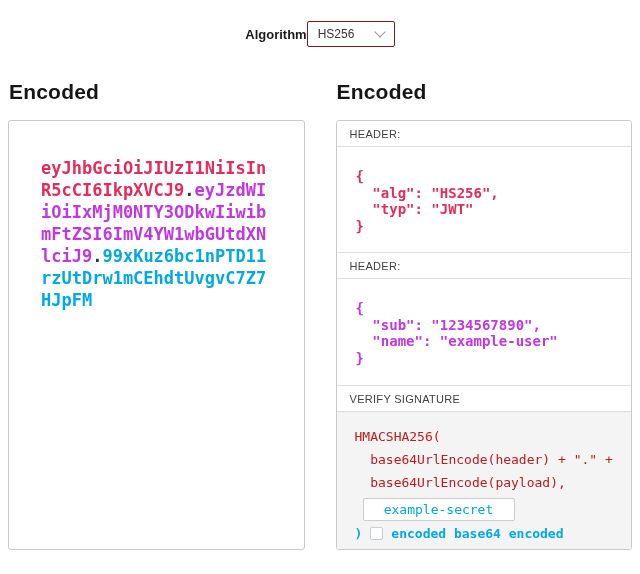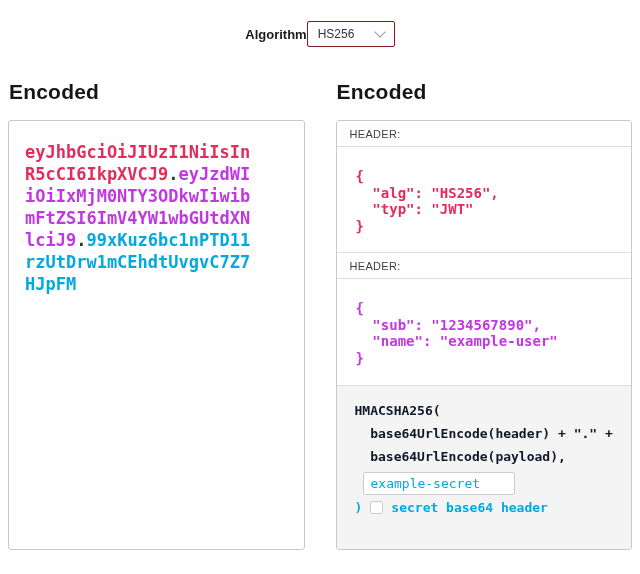--- a/index.html
+++ b/index.html
@@ -21,21 +21,21 @@
   
   .columns{display:flex;gap:31px;padding:0 8px;margin-top:33px;}
   .col{flex:1;min-width:0;}
   .col-title{font-size:21px;font-weight:bold;color:#161616;margin:0 0 16px 1px;letter-spacing:.2px;}
   
   .encoded-box{
     height:430px;box-sizing:border-box;background:#fff;
     border:1px solid #c9c9c9;border-radius:3px;padding:20px 16px;cursor:text;
   }
   .token{
-    margin:0;font-family:"DejaVu Sans Mono",monospace;font-size:17px;font-weight:bold;
+    margin:16px;font-family:"DejaVu Sans Mono",monospace;font-size:17px;font-weight:bold;
     line-height:22px;white-space:pre-wrap;word-break:break-all;width:calc(22ch + 2px);
   }
   .tk-header{color:#e22c5a;}
   .tk-payload{color:#c137e2;}
   .tk-sig{color:#00a9df;}
   .tk-dot{color:#33333b;}
   
   .decoded-box{
     height:430px;box-sizing:border-box;background:#fff;
     border:1px solid #c9c9c9;border-radius:3px;
@@ -47,27 +47,27 @@
   }
   .json{
     flex:none;margin:0;box-sizing:border-box;padding:21px 19px;height:106px;
     font-family:"DejaVu Sans Mono",monospace;font-size:14px;font-weight:bold;line-height:16.5px;
     white-space:pre;border-bottom:1px solid #dedede;background:#fff;
   }
   .json-header{color:#e22c5a;}
   .json-payload{color:#c137e2;height:107px;}
   .verify{flex:1;background:#f4f4f5;padding:13px 18px 12px;box-sizing:border-box;}
   .sig-code{
-    margin:0;font-family:"DejaVu Sans Mono",monospace;font-size:13px;font-weight:bold;
-    color:#0f172a;line-height:23px;white-space:pre;
+    margin:0;font-family:"DejaVu Sans Mono",monospace;font-size:13px;font-weight:normal;
+    color:#b91c1c;line-height:23px;white-space:pre;
   }
   .secret-input{
     display:block;margin:4px 0 5px 8px;width:152px;height:23px;box-sizing:border-box;
     border:1px solid #cccccc;border-radius:2px;background:#fff;padding:0 7px;
-    font-family:"DejaVu Sans Mono",monospace;font-size:13px;color:#00a9df;outline:none;
+    font-family:"DejaVu Sans Mono",monospace;font-size:13px;color:#00a9df;outline:none;text-align:center;
   }
   .sig-last{
     display:flex;align-items:center;gap:8px;margin-top:3px;
     font-family:"DejaVu Sans Mono",monospace;font-size:13px;font-weight:bold;color:#00a9df;
   }
   .b64-checkbox{
     appearance:none;-webkit-appearance:none;width:13px;height:13px;margin:0;
     border:1px solid #c6ced2;border-radius:2px;background:#fff;cursor:pointer;
   }
   .chk-label{cursor:pointer;}
@@ -103,29 +103,30 @@
   "alg": "HS256",
   "typ": "JWT"
 }</pre>
 
         <div class="section-label">HEADER:</div>
         <pre class="json json-payload">{
   "sub": "1234567890",
   "name": "example-user"
 }</pre>
 
+        <div class="section-label">VERIFY SIGNATURE</div>
         <div class="verify">
           <pre class="sig-code">HMACSHA256(
   base64UrlEncode(header) + "." +
   base64UrlEncode(payload),</pre>
           <input class="secret-input" type="text" value="example-secret" style="">
           <div class="sig-last">
             <span>)</span>
             <input type="checkbox" class="b64-checkbox" style="">
-            <span class="chk-label">secret base64 header</span>
+            <span class="chk-label">encoded base64 encoded</span>
           </div>
         </div>
 
       </div>
     </div>
 
   </div>
 </div>
 
 </body></html>

